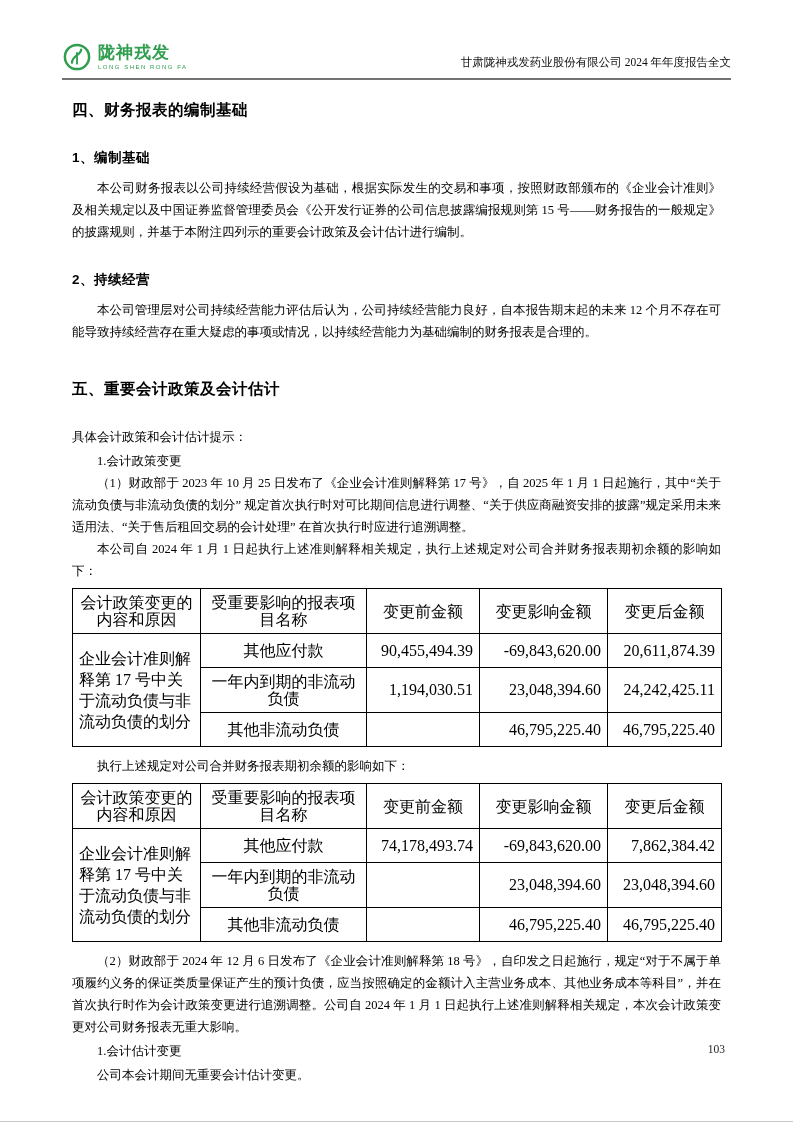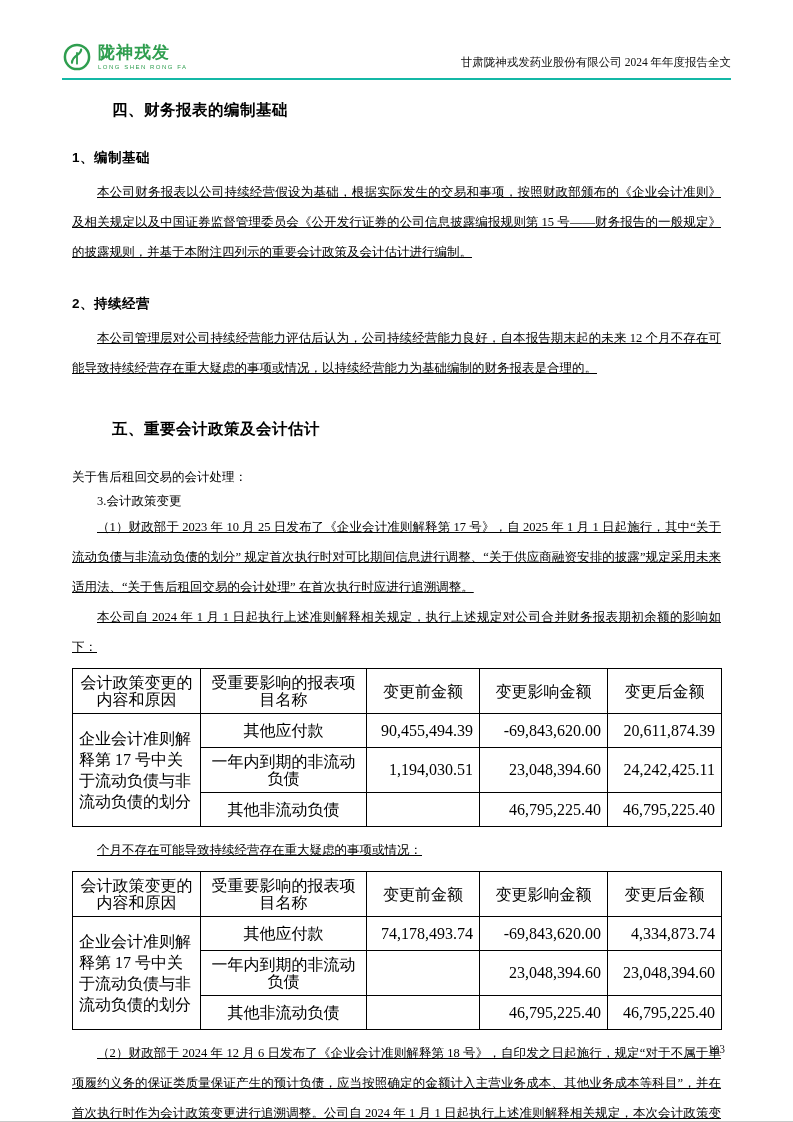--- a/index.html
+++ b/index.html
@@ -16,21 +16,21 @@
     border-bottom: 1px solid #c9c9c9;
   }
 
   
   .page-header {
     display: flex;
     justify-content: space-between;
     align-items: flex-end;
     margin: 42px 62px 0 62px;
     padding-bottom: 6px;
-    border-bottom: 2px solid #14b8a6;
+    border-bottom: 2px solid #737373;
   }
   .logo { display: flex; align-items: center; gap: 6px; }
   .logo-mark { display: block; }
   .brand-cn {
     font-family: "Liberation Sans", "DejaVu Sans", sans-serif;
     font-weight: bold;
     font-size: 17px;
     color: #2f9e4f;
     letter-spacing: 1px;
     line-height: 1.05;
@@ -50,36 +50,34 @@
 
   
   .content { padding: 0 72px; }
 
   h1.sec {
     font-family: "Liberation Sans", "DejaVu Sans", sans-serif;
     font-size: 15.5px;
     font-weight: bold;
     margin-top: 20px;
     letter-spacing: 0.5px;
-    margin-left: 40px;
   }
   h2.sub {
     font-family: "Liberation Sans", "DejaVu Sans", sans-serif;
     font-size: 13.5px;
     font-weight: bold;
     margin-top: 28px;
     letter-spacing: 0.5px;
   }
   .para {
     font-size: 12.5px;
-    line-height: 30px;
+    line-height: 22px;
     text-align: justify;
     text-indent: 2em;
     margin-top: 10px;
-    text-decoration: underline;
   }
   .line-noindent {
     font-size: 12.5px;
     line-height: 22px;
     margin-top: 26px;
   }
   .line-indent {
     font-size: 12.5px;
     line-height: 22px;
     text-indent: 2em;
@@ -150,22 +148,22 @@
     <h1 class="sec">四、财务报表的编制基础</h1>
 
     <h2 class="sub">1、编制基础</h2>
     <p class="para">本公司财务报表以公司持续经营假设为基础，根据实际发生的交易和事项，按照财政部颁布的《企业会计准则》及相关规定以及中国证券监督管理委员会《公开发行证券的公司信息披露编报规则第 15 号——财务报告的一般规定》的披露规则，并基于本附注四列示的重要会计政策及会计估计进行编制。</p>
 
     <h2 class="sub">2、持续经营</h2>
     <p class="para">本公司管理层对公司持续经营能力评估后认为，公司持续经营能力良好，自本报告期末起的未来 12 个月不存在可能导致持续经营存在重大疑虑的事项或情况，以持续经营能力为基础编制的财务报表是合理的。</p>
 
     <h1 class="sec gap-big">五、重要会计政策及会计估计</h1>
 
-    <p class="line-noindent">关于售后租回交易的会计处理：</p>
-    <p class="line-indent">3.会计政策变更</p>
+    <p class="line-noindent">具体会计政策和会计估计提示：</p>
+    <p class="line-indent">1.会计政策变更</p>
     <p class="para" style="margin-top:0;">（1）财政部于 2023 年 10 月 25 日发布了《企业会计准则解释第 17 号》，自 2025 年 1 月 1 日起施行，其中“关于流动负债与非流动负债的划分” 规定首次执行时对可比期间信息进行调整、“关于供应商融资安排的披露”规定采用未来适用法、“关于售后租回交易的会计处理” 在首次执行时应进行追溯调整。</p>
     <p class="para" style="margin-top:0;">本公司自 2024 年 1 月 1 日起执行上述准则解释相关规定，执行上述规定对公司合并财务报表期初余额的影响如下：</p>
 
     <table class="fin">
       <colgroup>
         <col style="width:128px">
           <col style="width:166px">
           <col style="width:113px">
           <col style="width:128px">
           <col style="width:114px">
@@ -195,21 +193,21 @@
         </tr>
         <tr>
           <td class="item">其他非流动负债</td>
           <td class="num"></td>
           <td class="num">46,795,225.40</td>
           <td class="num">46,795,225.40</td>
         </tr>
       </tbody>
     </table>
 
-    <p class="para" style="margin-top:8px;">个月不存在可能导致持续经营存在重大疑虑的事项或情况：</p>
+    <p class="para" style="margin-top:8px;">执行上述规定对公司合并财务报表期初余额的影响如下：</p>
 
     <table class="fin">
       <colgroup>
         <col style="width:128px">
           <col style="width:166px">
           <col style="width:113px">
           <col style="width:128px">
           <col style="width:114px">
       </colgroup>
       <thead>
@@ -220,21 +218,21 @@
           <th>变更影响金额</th>
           <th>变更后金额</th>
         </tr>
       </thead>
       <tbody>
         <tr>
           <td class="group" rowspan="3">企业会计准则解释第 17 号中关于流动负债与非流动负债的划分</td>
           <td class="item">其他应付款</td>
           <td class="num">74,178,493.74</td>
           <td class="num">-69,843,620.00</td>
-          <td class="num">4,334,873.74</td>
+          <td class="num">7,862,384.42</td>
         </tr>
         <tr>
           <td class="item">一年内到期的非流动负债</td>
           <td class="num"></td>
           <td class="num">23,048,394.60</td>
           <td class="num">23,048,394.60</td>
         </tr>
         <tr>
           <td class="item">其他非流动负债</td>
           <td class="num"></td>

